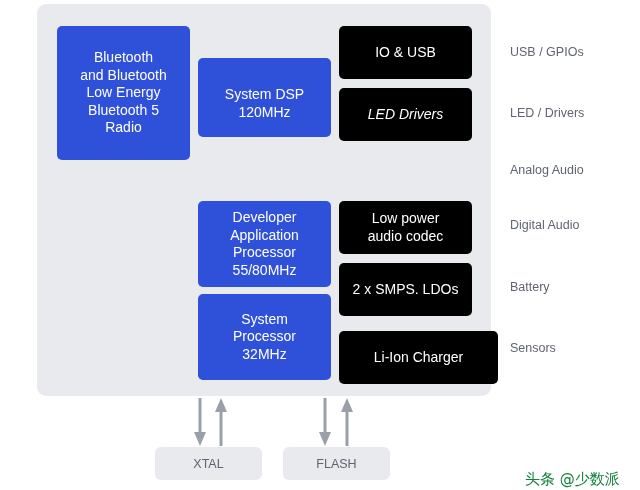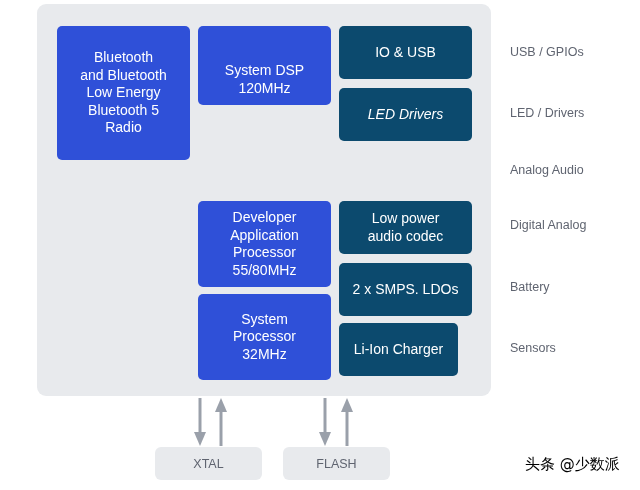--- a/index.html
+++ b/index.html
@@ -11,33 +11,33 @@
     position: absolute; left: 37px; top: 4px; width: 454px; height: 392px;
     background: #e8eaed; border-radius: 9px;
   }
   .blk {
     position: absolute; border-radius: 5px; color: #ffffff;
     display: flex; align-items: center; justify-content: center; text-align: center;
     font-size: 14px; line-height: 17.5px; box-sizing: border-box; padding: 8px 6px;
   }
   .blk span { white-space: pre-line; }
   .blue { background: #2f50d8; }
-  .slate { background: #0c4a6e; }
-  .top-text { align-items: flex-end; padding-top: 22px; }
+  .slate { background: #000000; }
+  .top-text { align-items: center; padding-top: 22px; margin-top: 32px; }
   .ext-label {
     position: absolute; left: 510px; font-size: 12.5px; color: #5f6470;
   }
   .ext-box {
     position: absolute; top: 447px; width: 107px; height: 33px; background: #e8eaed;
     border-radius: 6px; display: flex; align-items: center; justify-content: center;
     font-size: 12.5px; color: #5f6470;
   }
   svg.arrows { position: absolute; left: 0; top: 0; }
   .watermark {
-    position: absolute; left: 525px; top: 455px; font-size: 15px; color: #000000;
+    position: absolute; left: 525px; top: 470px; font-size: 15px; color: #15803d;
     font-family: "DejaVu Sans", sans-serif;
   }
 </style>
 </head>
 <body>
 
 <div class="container"></div>
 
 <div class="blk blue" style="left:57px;top:26px;width:133px;height:134px;">
   <span>Bluetooth
@@ -67,28 +67,28 @@
 Processor
 32MHz</span>
 </div>
 <div class="blk slate" style="left:339px;top:201px;width:133px;height:53px;">
   <span>Low power
 audio codec</span>
 </div>
 <div class="blk slate" style="left:339px;top:263px;width:133px;height:53px;">
   <span>2 x SMPS. LDOs</span>
 </div>
-<div class="blk slate" style="left:339px;top:323px;width:119px;height:53px;">
+<div class="blk slate" style="left:339px;top:331px;width:159px;height:53px;">
   <span>Li-Ion Charger</span>
 </div>
 
 <div class="ext-label" style="top:45px;">USB / GPIOs</div>
 <div class="ext-label" style="top:106px;">LED / Drivers</div>
 <div class="ext-label" style="top:163px;">Analog Audio</div>
-<div class="ext-label" style="top:218px;">Digital Analog</div>
+<div class="ext-label" style="top:218px;">Digital Audio</div>
 <div class="ext-label" style="top:280px;">Battery</div>
 <div class="ext-label" style="top:341px;">Sensors</div>
 
 <svg class="arrows" width="640" height="490">
   <g fill="#9aa0aa" stroke="#9aa0aa">
     <g>
       <line x1="200" y1="398" x2="200" y2="434" stroke-width="3"></line>
       <polygon points="194,432 206,432 200,446" stroke="none"></polygon>
     </g>
     <g>

